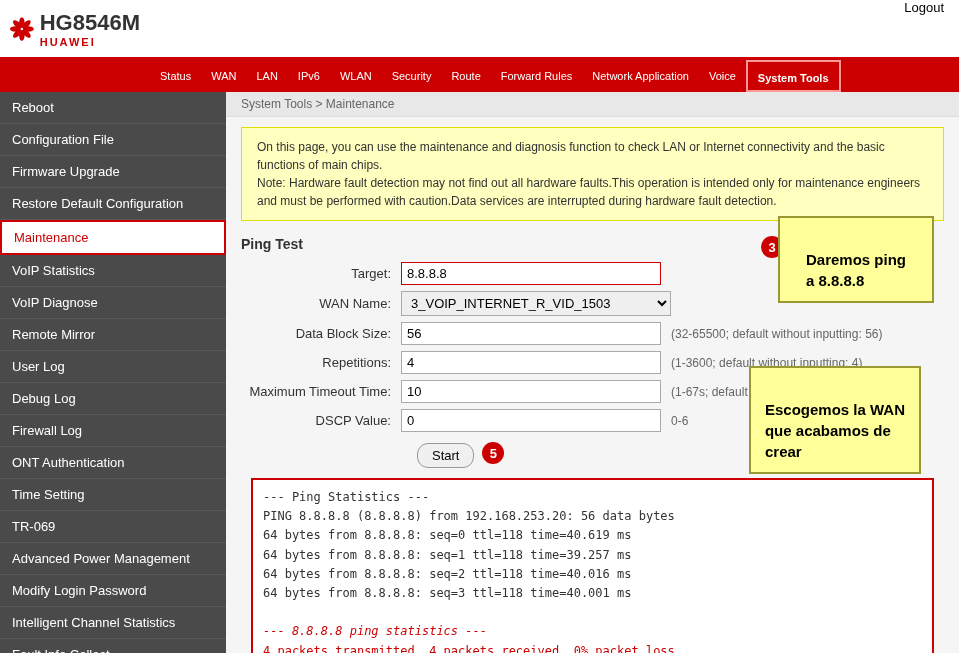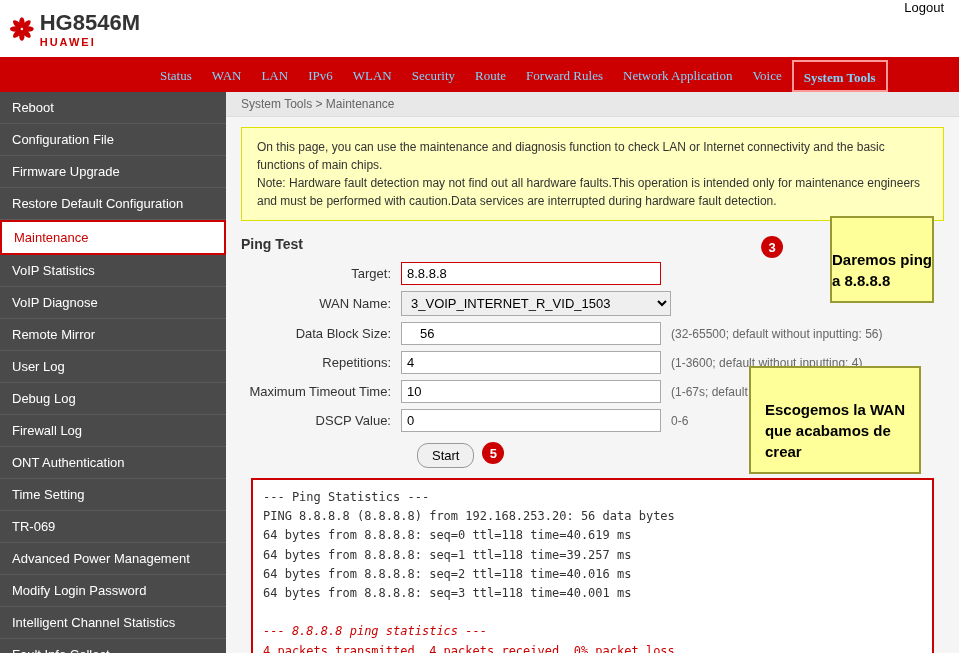--- a/index.html
+++ b/index.html
@@ -10,21 +10,21 @@
     #logo-area { display: flex; align-items: center; padding: 0 10px; width: 150px; }
     #logo-flower { width: 44px; height: 44px; }
     #logo-text-area { display: flex; flex-direction: column; margin-left: 6px; }
     #device-name { font-size: 22px; font-weight: bold; color: #333; }
     #brand-name { font-size: 11px; color: #cc0000; font-weight: bold; letter-spacing: 2px; }
     #logout-area { margin-left: auto; padding-right: 15px; }
     #logout-btn { color: #000; text-decoration: none; font-size: 13px; }
 
     
     #nav { background: #cc0000; display: flex; align-items: center; height: 32px; padding-left: 150px; }
-    .nav-item { color: #7dd3fc; padding: 0 10px; font-size: 13px; cursor: pointer; height: 32px; line-height: 32px; font-family: Liberation Serif, serif; }
+    .nav-item { color: #ffffff; padding: 0 10px; font-size: 11px; cursor: pointer; height: 32px; line-height: 32px; }
     .nav-item.active { background: #800000; font-weight: bold; }
 
     
     #main-layout { display: flex; min-height: 560px; }
 
     
     #sidebar { width: 226px; background: #4a4a4a; flex-shrink: 0; }
     .sidebar-item { padding: 8px 12px; color: #fff; font-size: 13px; cursor: pointer; border-bottom: 1px solid #5a5a5a; }
     .sidebar-item.active-red { border: 2px solid #cc0000; color: #cc0000; background: #fff; }
 
@@ -148,21 +148,21 @@
         <div class="form-row">
           <div class="form-label">WAN Name:</div>
           <div class="form-input">
             <select style="width: 270px; border: 1px solid #aaa; padding: 3px 5px; font-size: 13px;"><option value="3_VOIP_INTERNET_R_VID_1503">3_VOIP_INTERNET_R_VID_1503</option></select>
           </div>
         </div>
 
         <div class="form-row">
           <div class="form-label">Data Block Size:</div>
           <div class="form-input">
-            <input type="text" style="width: 260px; border: 1px solid rgb(170, 170, 170); padding: 3px 18px;" value="56">
+            <input type="text" style="width: 260px; border: 1px solid rgb(170, 170, 170); padding: 3px 5px;" value="56">
           </div>
           <span class="form-hint">(32-65500; default without inputting: 56)</span>
         </div>
 
         <div class="form-row">
           <div class="form-label">Repetitions:</div>
           <div class="form-input">
             <input type="text" style="width: 260px; border: 1px solid rgb(170, 170, 170); padding: 3px 5px;" value="4">
           </div>
           <span class="form-hint">(1-3600; default without inputting: 4)</span>
@@ -202,21 +202,21 @@
             <div>64 bytes from 8.8.8.8: seq=2 ttl=118 time=40.016 ms</div>
             <div>64 bytes from 8.8.8.8: seq=3 ttl=118 time=40.001 ms</div>
             <br>
             <div style="color: #cc0000; font-style: italic;">--- 8.8.8.8 ping statistics ---</div>
             <div style="color: #cc0000;">4 packets transmitted, 4 packets received, 0% packet loss</div>
             
           </div>
 
         </div>
 
-        <div style="position: absolute; top: -20px; right: 10px; background: #ffff99; border: 2px solid #999933; padding: 10px 0; font-size: 15px; font-weight: bold; z-index: 20; white-space: pre-line; line-height: 1.4;">
+        <div style="position: absolute; top: -20px; right: 10px; background: #ffff99; border: 2px solid #999933; padding: 10px 26px; font-size: 15px; font-weight: bold; z-index: 20; white-space: pre-line; line-height: 1.4;">
           <span>Daremos ping
 a 8.8.8.8</span>
         </div>
 
         <div style="position: absolute; top: 130px; right: 23px; background: #ffff99; border: 2px solid #999933; padding: 10px 14px; font-size: 15px; font-weight: bold; z-index: 20; white-space: pre-line; line-height: 1.4;">
           <span>Escogemos la WAN
 que acabamos de
 crear</span>
         </div>
 

